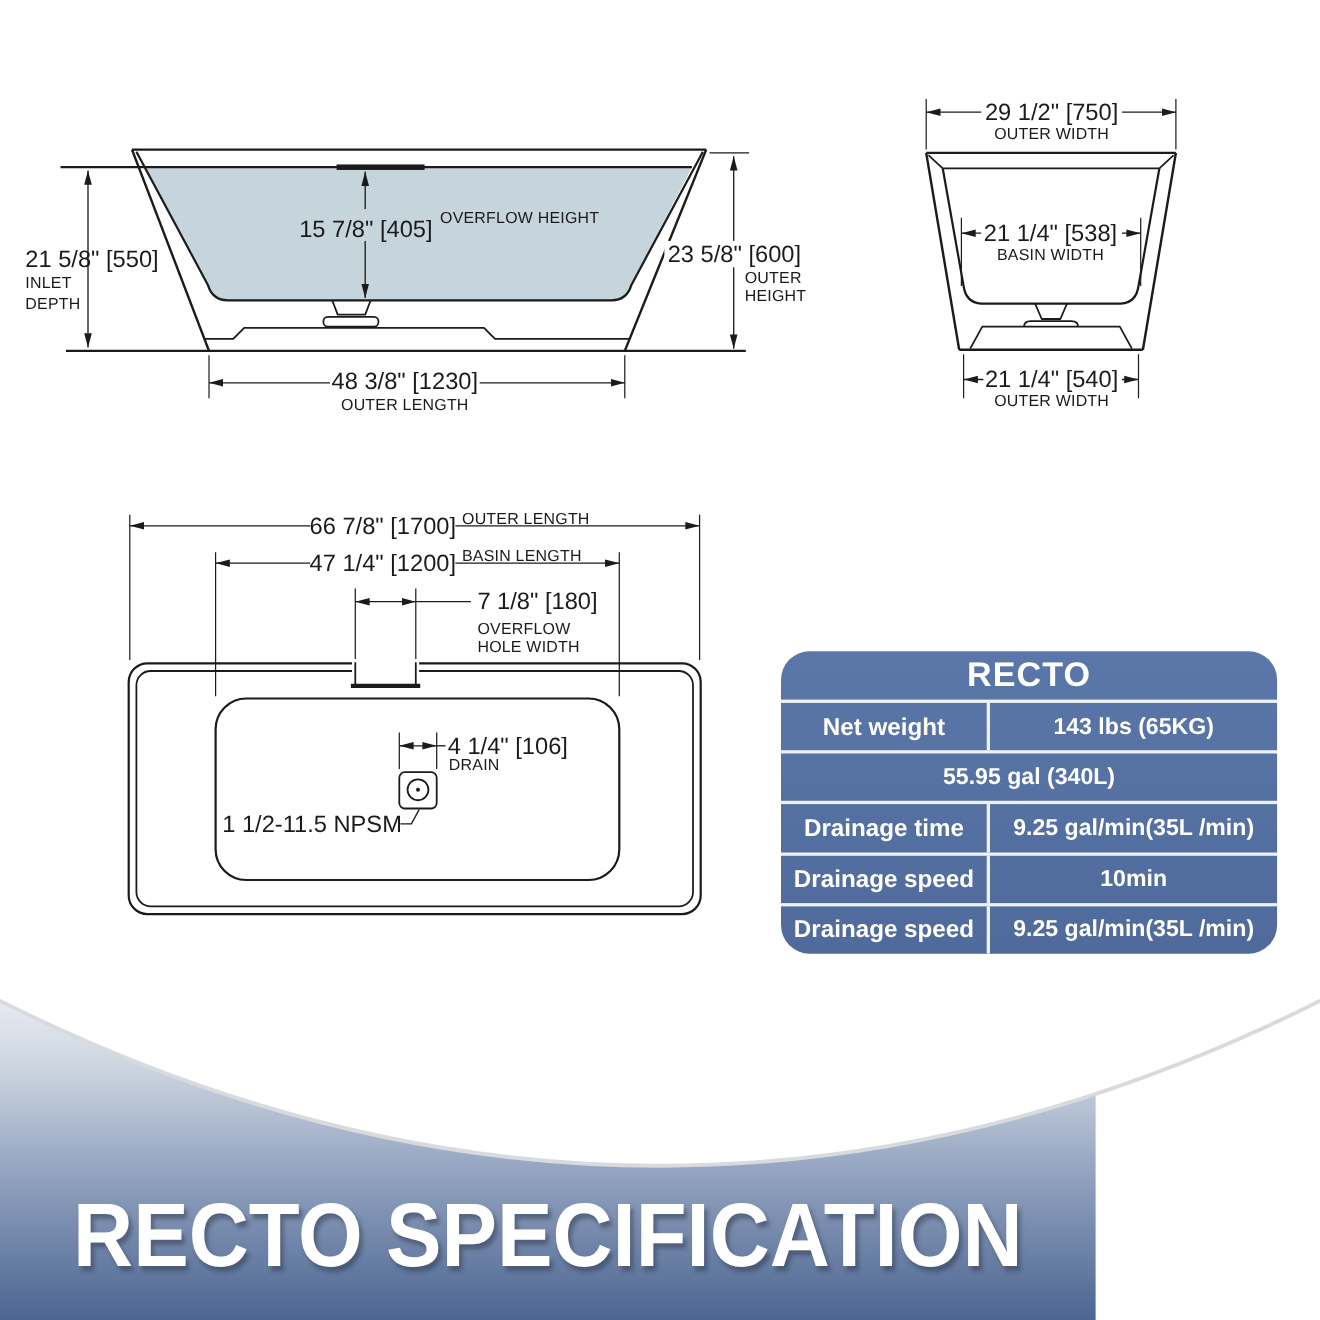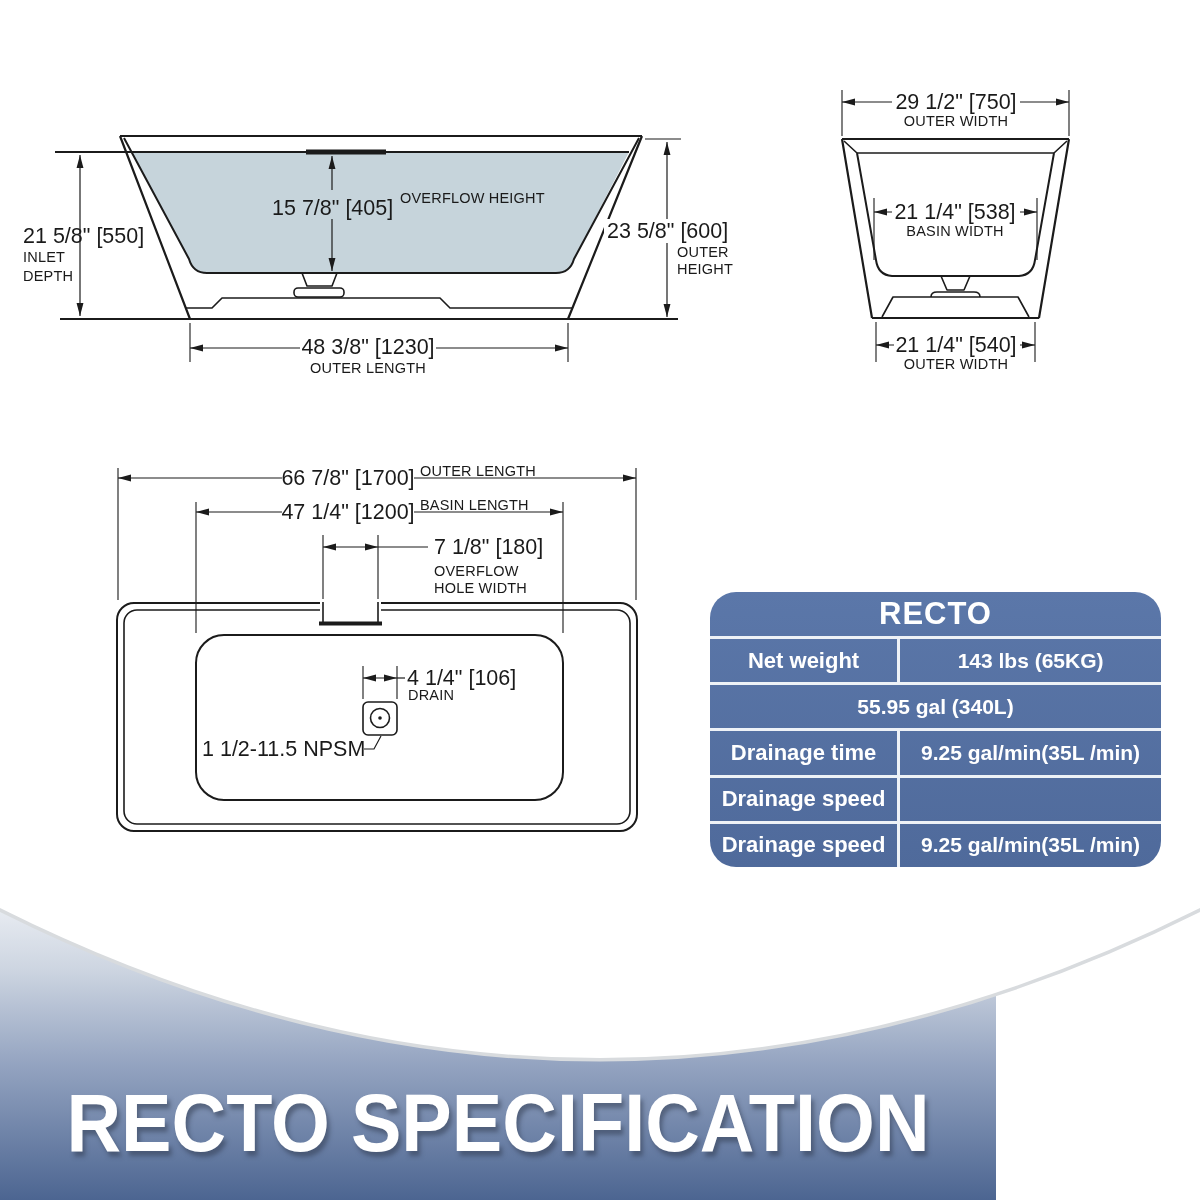--- a/index.html
+++ b/index.html
@@ -174,20 +174,21 @@
       </div>
       <div class="spec-row">
         <div class="spec-value">55.95 gal (340L)</div>
       </div>
       <div class="spec-row">
         <div class="spec-label">Drainage time</div>
         <div class="spec-value">9.25 gal/min(35L /min)</div>
       </div>
       <div class="spec-row">
         <div class="spec-label">Drainage speed</div>
+        <div class="spec-value">10min</div>
       </div>
       <div class="spec-row">
         <div class="spec-label">Drainage speed</div>
         <div class="spec-value">9.25 gal/min(35L /min)</div>
       </div>
     </div>
   </div>
 
   <div class="banner">
     <svg class="banner-arc" width="1200" height="320" viewBox="0 0 1200 320">

